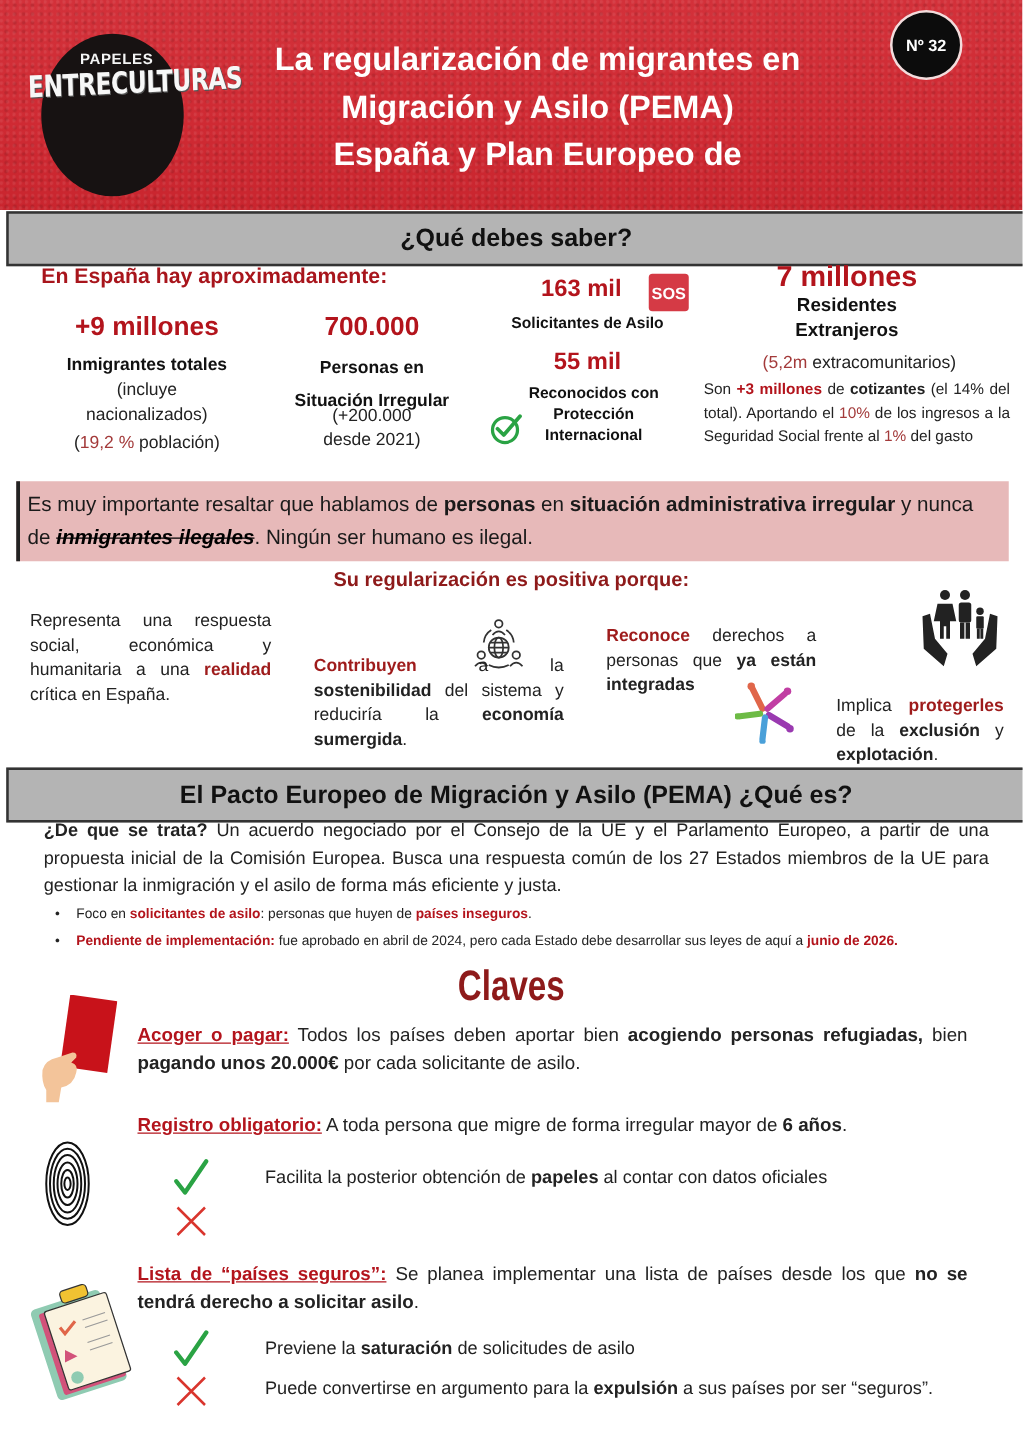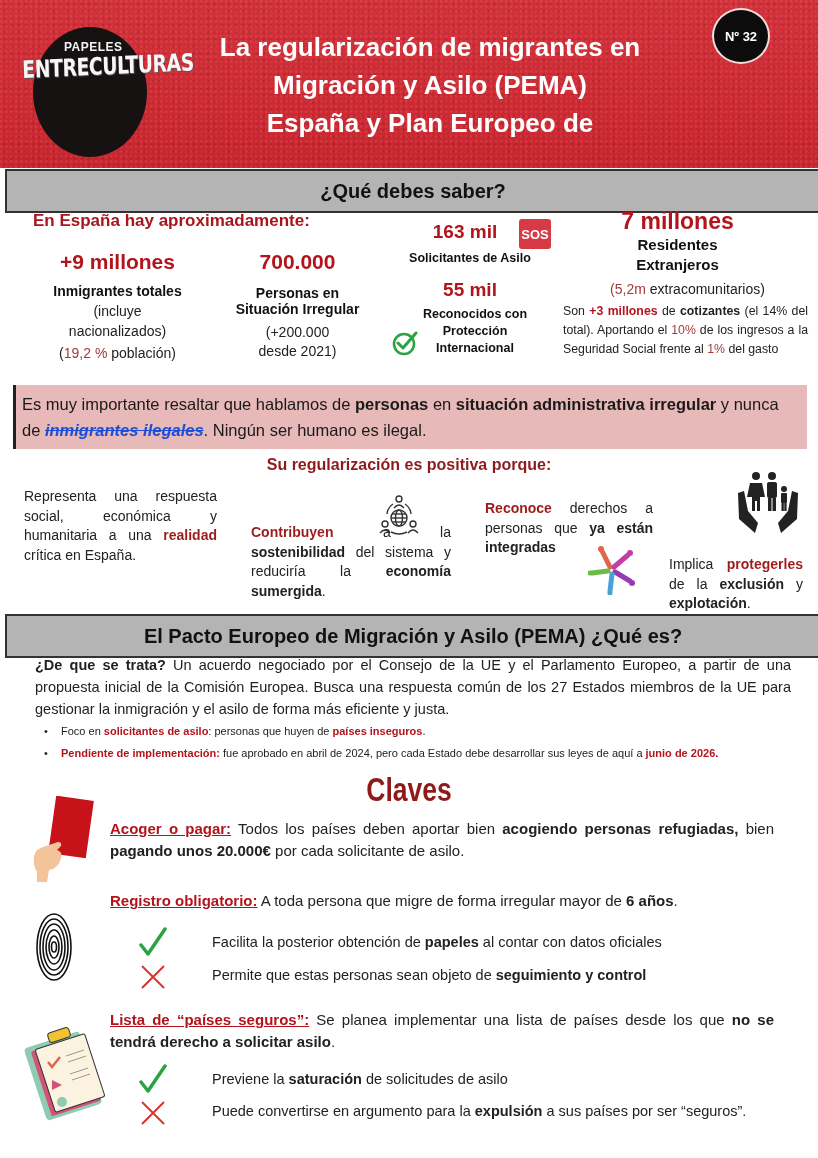--- a/index.html
+++ b/index.html
@@ -63,21 +63,21 @@
   .right-para {
     position: absolute; left: 563px; top: 302px; width: 245px; font-size: 12.3px; line-height: 19px;
     text-align: justify; color: #222;
   }
 
   
   .callout {
     position: absolute; left: 13px; top: 385px; width: 794px; height: 64px; background: #e7b9b9;
     border-left: 3px solid #222; padding: 6px 6px 0 6px; font-size: 16.5px; line-height: 26px; color: #1a1a1a;
   }
-  .strike { text-decoration: line-through; font-style: italic; font-weight: 700; color: #1d4ed8; }
+  .strike { text-decoration: line-through; font-style: italic; font-weight: 700; color: #000000; }
 
   .sub-head {
     position: absolute; left: 0; width: 818px; text-align: center; font-weight: 700; color: #8e1a1a; font-size: 16px;
   }
 
   .reason { position: absolute; font-size: 14px; line-height: 19.5px; text-align: justify; color: #222; }
   .reason .rb { font-weight: 700; color: #9e1b1b; }
 
   .icon-abs { position: absolute; }
 
@@ -119,21 +119,21 @@
 <div class="stat-head" style="left:33px; top:211px;">En España hay aproximadamente:</div>
 
 <div class="big-num" style="left:30px; top:250px; width:175px; font-size:21px;">+9 millones</div>
 <div class="stat-label" style="left:20px; top:281px; width:195px;">Inmigrantes totales</div>
 <div class="stat-note" style="left:20px; top:301px; width:195px;">(incluye</div>
 <div class="stat-note" style="left:20px; top:321px; width:195px;">nacionalizados)</div>
 <div class="stat-note" style="left:20px; top:343px; width:195px;"><span>(</span><span class="muted-red">19,2 %</span><span> población)</span></div>
 
 <div class="big-num" style="left:215px; top:250px; width:165px; font-size:21px;">700.000</div>
 <div class="stat-label" style="left:215px; top:283px; width:165px;">Personas en</div>
-<div class="stat-label" style="left:215px; top:299px; width:165px;">Situación Irregular</div>
+<div class="stat-label" style="left:215px; top:310px; width:165px;">Situación Irregular</div>
 <div class="stat-note muted-red" style="left:215px; top:322px; width:165px;">(+200.000</div>
 <div class="stat-note muted-red" style="left:215px; top:341px; width:165px;">desde 2021)</div>
 
 <div class="big-num" style="left:410px; top:221px; width:110px; font-size:19px;">163 mil</div>
 <div class="sos">SOS</div>
 <div class="stat-label" style="left:390px; top:248px; width:160px; font-size:12.5px;">Solicitantes de Asilo</div>
 
 <div class="big-num" style="left:410px; top:279px; width:120px; font-size:19px;">55 mil</div>
 <div class="stat-label" style="left:405px; top:306px; width:140px; font-size:12.5px; line-height:17px;">Reconocidos con</div>
 <div class="stat-label" style="left:405px; top:323px; width:140px; font-size:12.5px; line-height:17px;">Protección</div>
@@ -242,21 +242,20 @@
 <div class="pro-con" style="top:927px;">
   <svg class="mark" viewBox="0 0 30 30">
       <path d="M3 18 L10 27 L27 2" fill="none" stroke="#2aa344" stroke-width="3.5" stroke-linecap="round" stroke-linejoin="round"></path>
     </svg>
   <span><span>Facilita la posterior obtención de </span><b>papeles</b><span> al contar con datos oficiales</span></span>
 </div>
 <div class="pro-con" style="top:960px;">
   <svg class="mark" viewBox="0 0 30 30">
       <path d="M4 6 L26 28 M26 6 L4 28" fill="none" stroke="#d9352d" stroke-width="2"></path>
     </svg>
-  <span><span>Permite que estas personas sean objeto de </span><b>seguimiento y control</b><span></span></span>
 </div>
 
 <div class="key" style="top:1009px;"><span class="key-title">Lista de “países seguros”:</span><span> Se planea implementar una lista de países desde los que </span><b>no se tendrá derecho a solicitar asilo</b><span>.</span></div>
 <svg class="icon-abs" style="left:22px; top:1022px; width:96px; height:100px;" viewBox="0 0 96 100">
   <rect x="12" y="16" width="58" height="76" rx="4" fill="#8fcbb2" transform="rotate(-18 41 54)"></rect>
   <rect x="18" y="20" width="52" height="68" rx="2" fill="#d2527a" transform="rotate(-18 44 54)"></rect>
   <rect x="22" y="18" width="52" height="66" rx="2" fill="#fbf3e0" stroke="#333" stroke-width="1" transform="rotate(-18 48 51)"></rect>
   <rect x="26" y="8" width="22" height="10" rx="3" fill="#f1c232" stroke="#333" stroke-width="1" transform="rotate(-18 37 13)"></rect>
   <path d="M26 40 l4 5 l8 -10" fill="none" stroke="#e0664a" stroke-width="2.5"></path>
   <polygon points="30,58 40,63 30,68" fill="#d2527a"></polygon>

